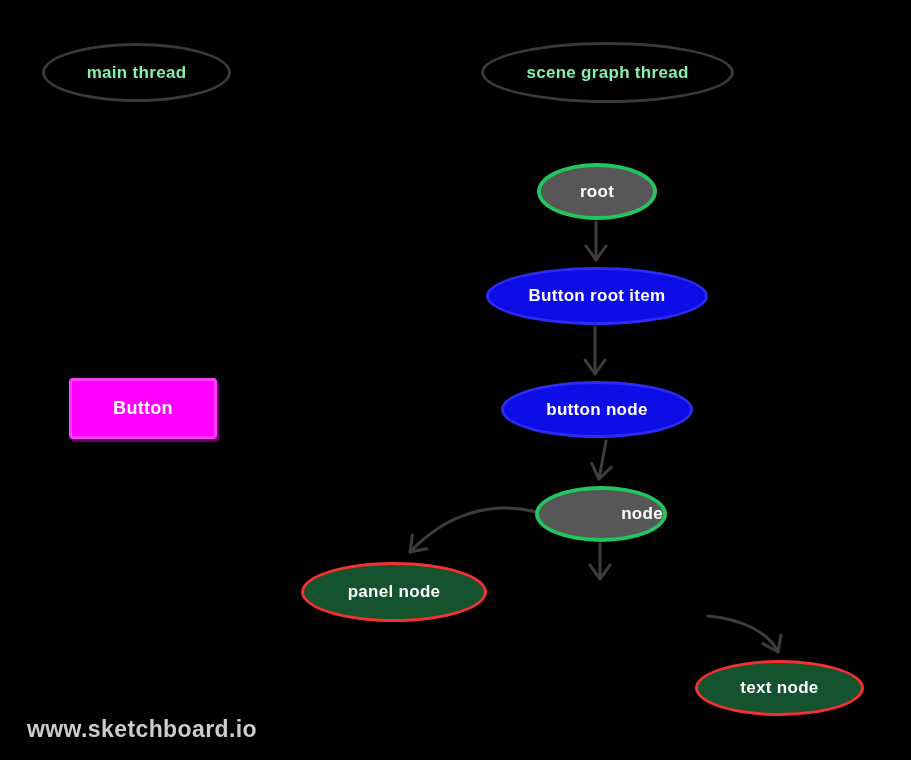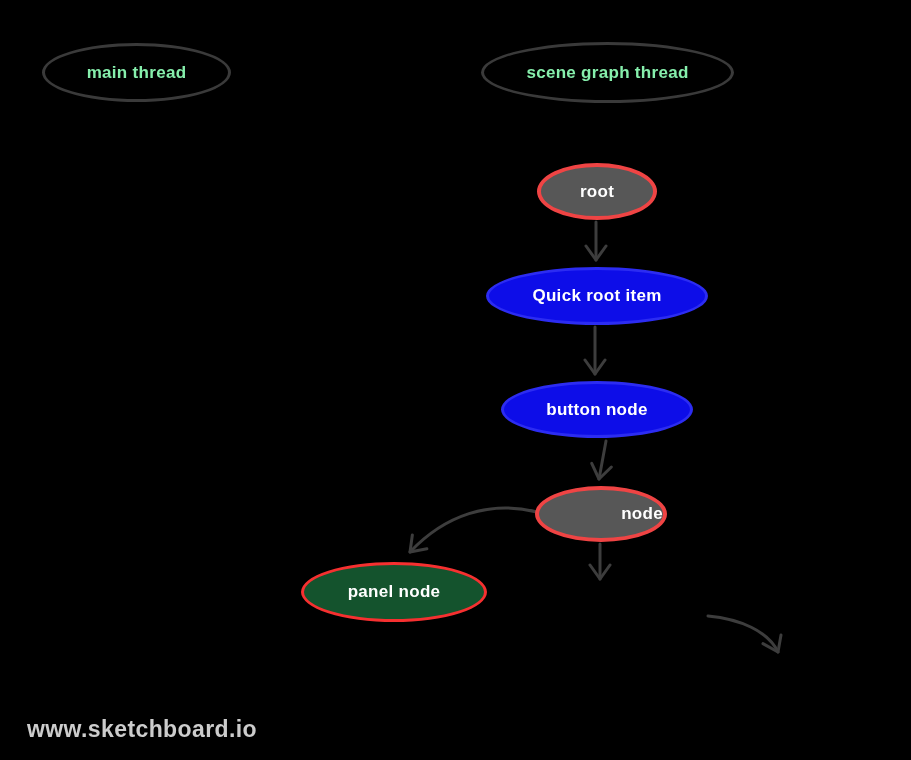--- a/index.html
+++ b/index.html
@@ -36,21 +36,21 @@
     white-space: nowrap;
   }
   .ellipse { border-radius: 50%; }
   .lane {
     background: transparent;
     border: 3px solid #3a3a3a;
   }
   .lane span { color: #86efac; }
   .gray-node {
     background: #575757;
-    border: 4px solid #ef4444;
+    border: 4px solid #22c55e;
   }
   .gray-node span { color: #ffffff; }
   .blue-node {
     background: #0d0de8;
     border: 3px solid #2c2cf2;
   }
   .blue-node span { color: #ffffff; }
   .red-node {
     background: #14532d;
     border: 3px solid #f63030;
@@ -114,33 +114,39 @@
 
   <div class="shape ellipse lane" id="lane-scene">
     <span>scene graph thread</span>
   </div>
 
   <div class="shape ellipse gray-node" id="node-root">
     <span>root</span>
   </div>
 
   <div class="shape ellipse blue-node" id="node-quick-root-item">
-    <span>Quick root item</span>
+    <span>Button root item</span>
   </div>
 
   <div class="shape ellipse blue-node" id="node-button-node">
     <span>button node</span>
   </div>
 
   <div class="shape ellipse gray-node" id="node-node">
     <span>node</span>
   </div>
 
   <div class="shape ellipse red-node" id="node-panel-node">
     <span>panel node</span>
   </div>
 
 
+  <div class="shape ellipse red-node" id="node-text-node">
+    <span>text node</span>
+  </div>
 
+  <div class="shape magenta-rect" id="button-rect">
+    <span>Button</span>
+  </div>
 
   <div class="watermark">www.sketchboard.io</div>
 
 </div>
 
 </body></html>

